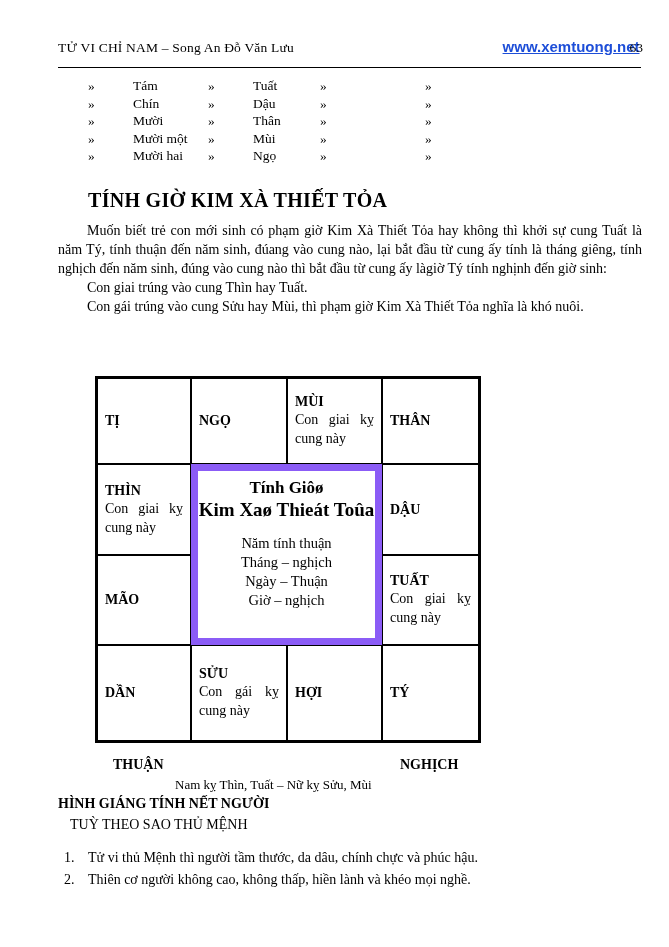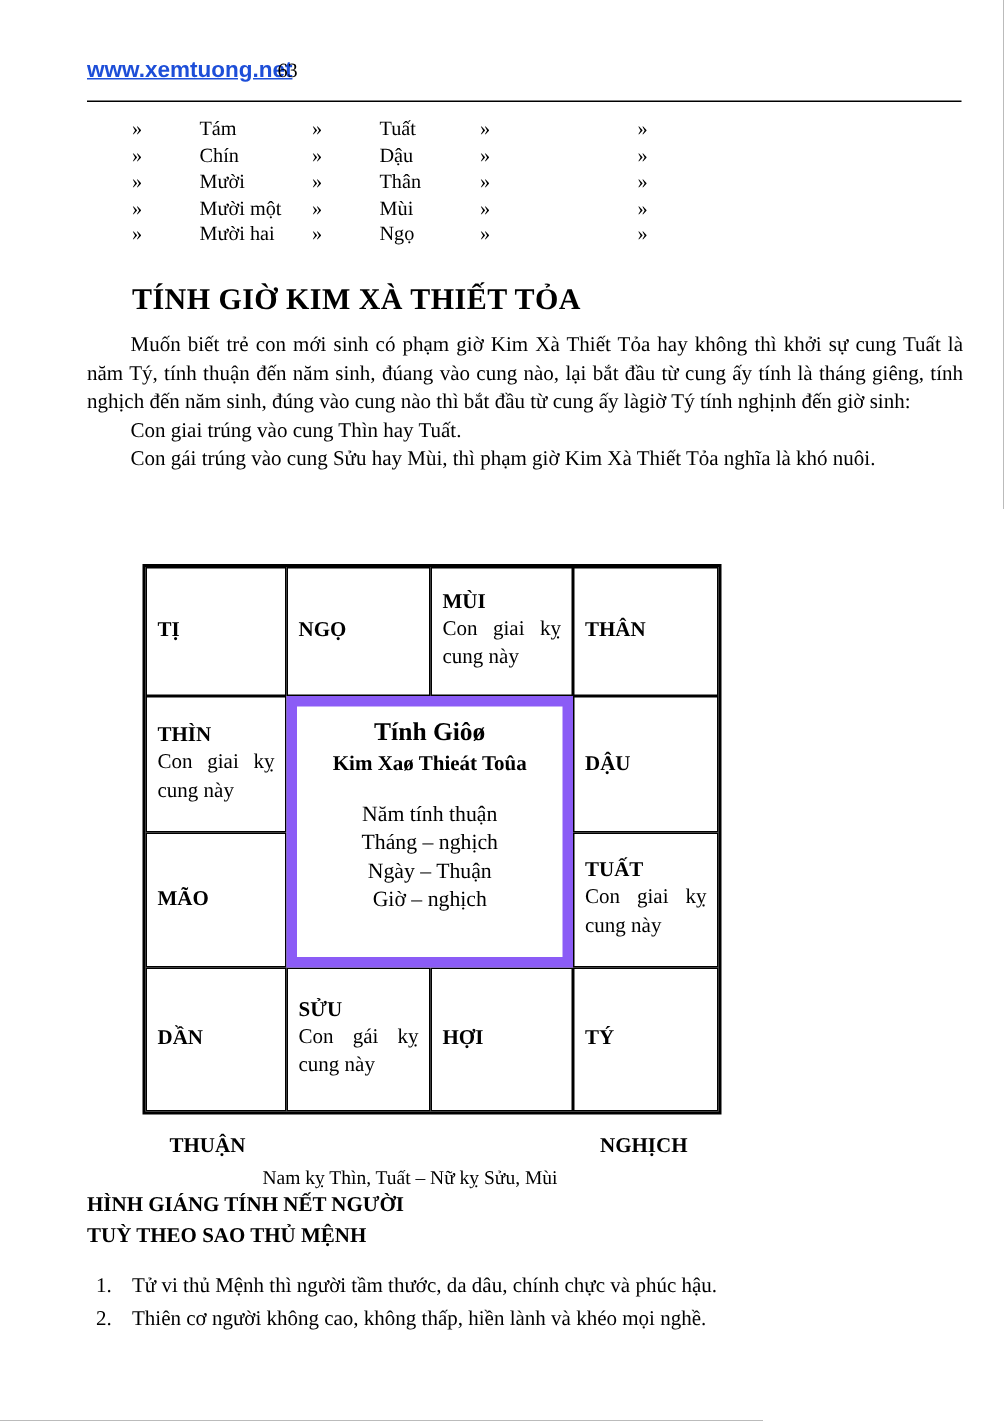--- a/index.html
+++ b/index.html
@@ -37,40 +37,41 @@
         grid-template-rows:86px 91px 90px 96px;
         border:2px solid #000;font-size:14px;}
   .cell{border:1px solid #000;display:flex;flex-direction:column;justify-content:center;
         padding:0 7px;box-sizing:border-box;}
   .cell .label{font-weight:bold;}
   .cell .note{text-align:justify;line-height:19px;}
   .center-cell{grid-column:2/4;grid-row:2/4;border:7px solid #8b5cf6;z-index:1;
                display:flex;flex-direction:column;align-items:center;
                padding-top:6px;box-sizing:border-box;}
   .center-title1{font-weight:bold;font-size:17px;line-height:21px;}
-  .center-title2{font-weight:bold;font-size:14px;line-height:23px;}
+  .center-title2{font-weight:bold;font-size:19px;line-height:23px;}
   .center-rules{margin-top:13px;text-align:center;font-size:14.5px;line-height:19px;}
 
   
   .dir-line{position:absolute;top:757px;left:0;width:669px;font-weight:bold;font-size:14px;}
   .dir-thuan{position:absolute;left:113px;}
   .dir-nghich{position:absolute;left:400px;}
   .ky-note{position:absolute;top:777px;left:175px;font-size:13px;}
   .h2a{position:absolute;top:796px;left:58px;font-weight:bold;font-size:14px;}
-  .h2b{position:absolute;top:817px;left:58px;font-weight:bold;font-size:14px;}
+  .h2b{position:absolute;top:817px;left:70px;font-weight:normal;font-size:14px;}
   .num-list{position:absolute;top:847px;left:64px;font-size:14px;line-height:21.5px;width:560px;}
   .li{display:flex;}
   .li .num{width:24px;}
 </style>
 </head>
 <body>
 
 <div class="page">
 
   <div class="header">
+    <span class="doc-title">TỬ VI CHỈ NAM – Song An Đỗ Văn Lưu</span>
     <span class="hdr-right">
       <span class="site-link">www.xemtuong.net</span><span class="page-num">63</span>
     </span>
   </div>
   <div class="hrule"></div>
 
   <div class="month-list">
     <div class="mrow">
       <span class="g1">»</span>
       <span class="mn">Tám</span>

